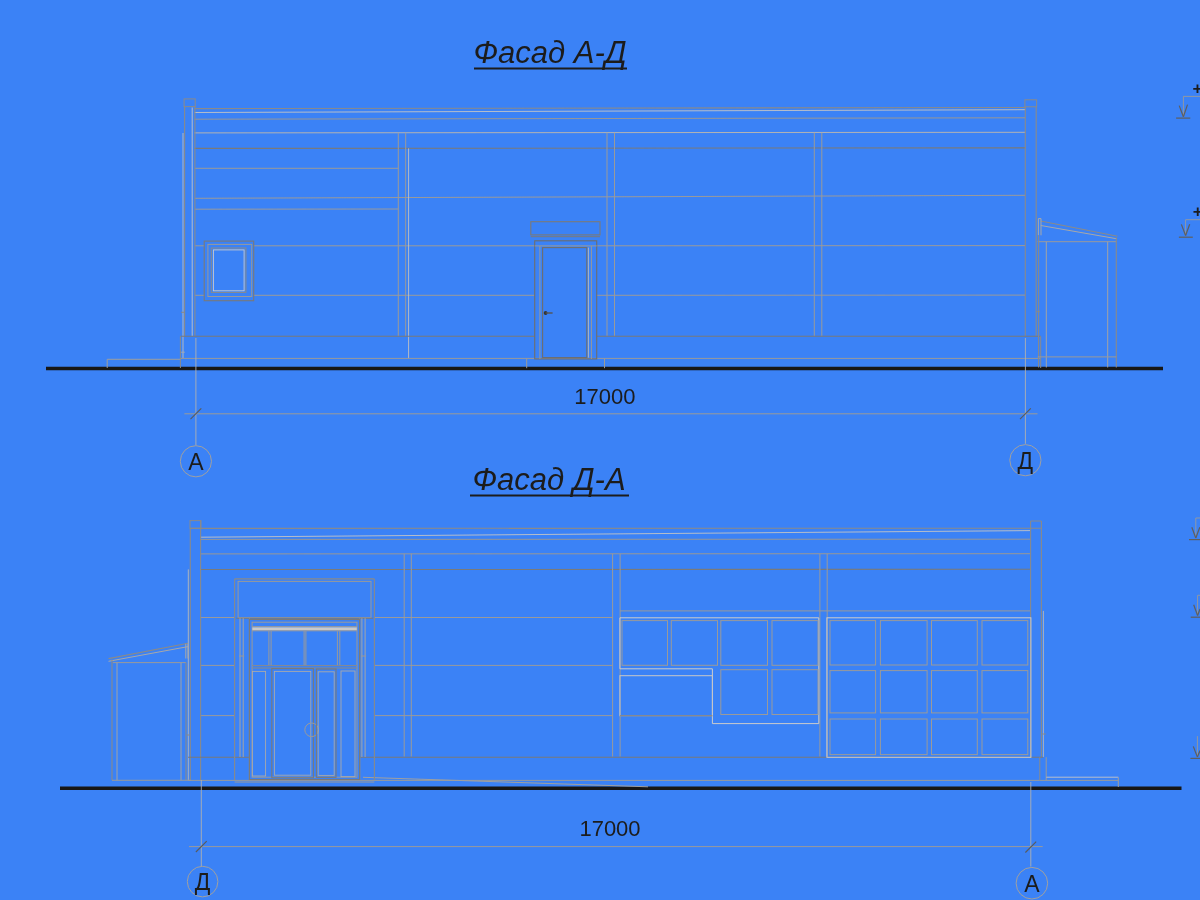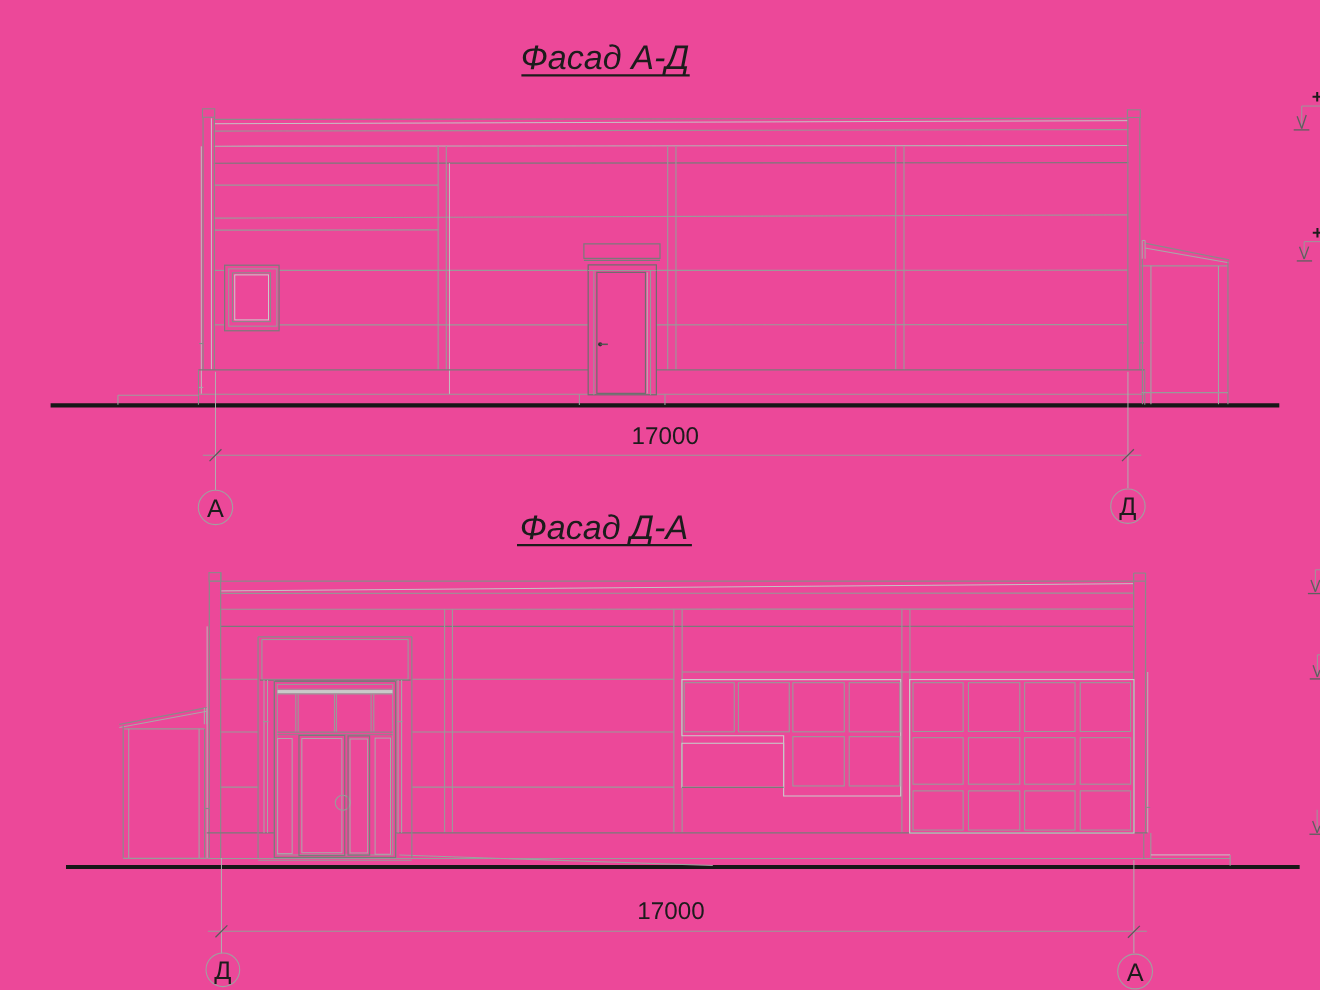--- a/index.html
+++ b/index.html
@@ -1,16 +1,16 @@
 <!DOCTYPE html>
 <html><head>
 <meta charset="utf-8">
 <style>
   html,body{margin:0;padding:0;background:#ffffff;}
-  .sheet{position:relative;width:1200px;height:900px;background:#ec4899;overflow:hidden;
+  .sheet{position:relative;width:1200px;height:900px;background:#3b82f6;overflow:hidden;
          font-family:"Liberation Sans", sans-serif;}
   svg{position:absolute;left:0;top:0;}
   text{font-family:"Liberation Sans", sans-serif;}
 </style>
 </head>
 <body>
 <div class="sheet">
 <svg width="1200" height="900" viewBox="0 0 1200 900">
 
 <g id="facade-ad">

